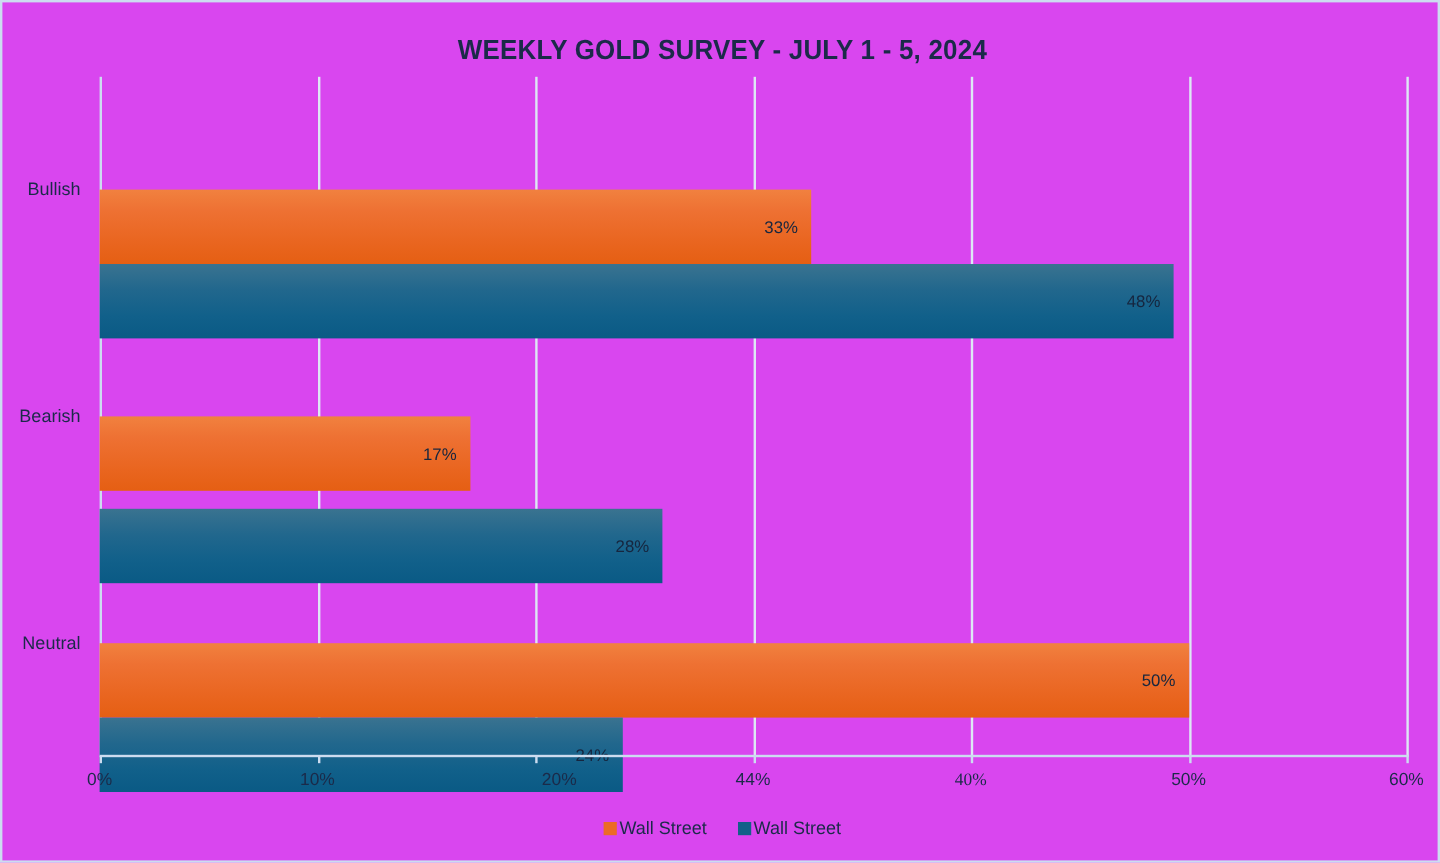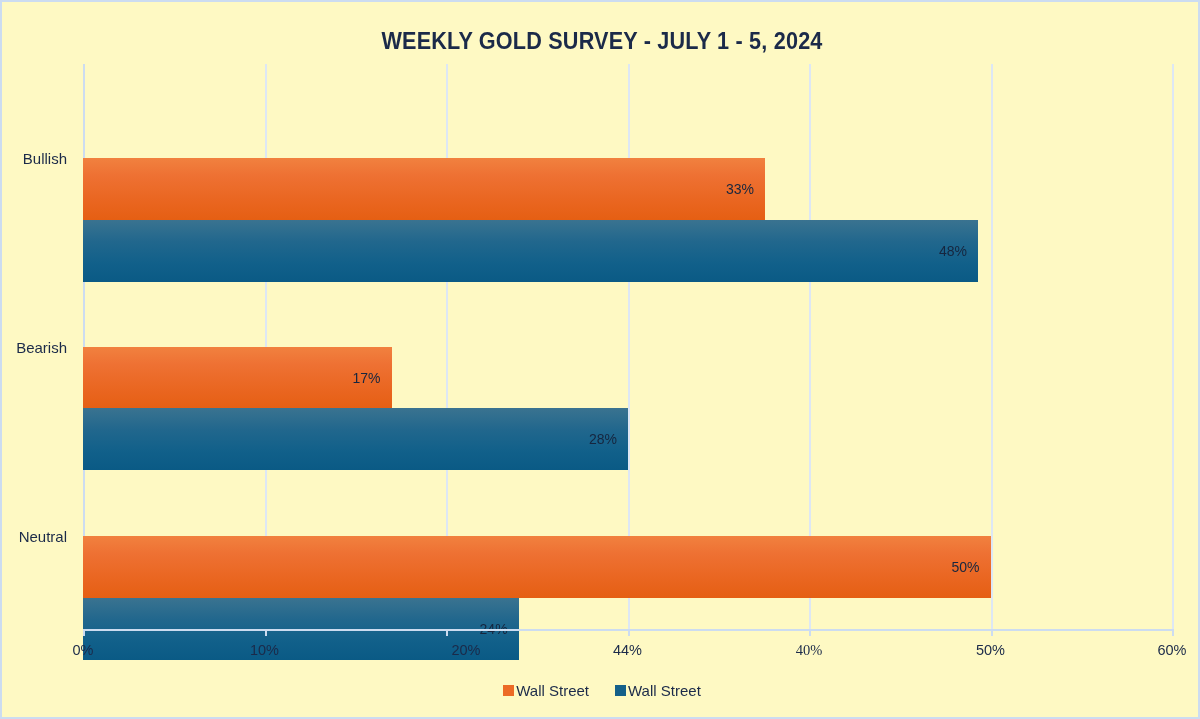--- a/index.html
+++ b/index.html
@@ -10,21 +10,21 @@
   body {
     font-family: "Liberation Sans", sans-serif;
   }
 
   
   #chart-canvas {
     position: relative;
     width: 1200px;
     height: 719px;
     box-sizing: border-box;
-    background: #fef9c3;
+    background: #d946ef;
     border: 2px solid #ccdcf0;
     overflow: hidden;
   }
 
   
   #chart-title {
     position: absolute;
     left: 0;
     top: 26px;
     width: 1200px;
@@ -157,30 +157,30 @@
   <div id="chart-title">WEEKLY GOLD SURVEY - JULY 1 - 5, 2024</div>
 
   <div id="plot-area">
       <div class="gridline axis-line" style="left: 0px;"></div>
       <div class="gridline" style="left: 181.5px;"></div>
       <div class="gridline" style="left: 363px;"></div>
       <div class="gridline" style="left: 544.5px;"></div>
       <div class="gridline" style="left: 726px;"></div>
       <div class="gridline" style="left: 907.5px;"></div>
       <div class="gridline" style="left: 1089px;"></div>
-      <div class="bar series-wall" style="top: 94.3333px; height: 62px; width: 682px;">
+      <div class="bar series-wall" style="top: 94.3333px; height: 62px; width: 593px;">
         <span class="bar-label">33%</span>
       </div>
       <div class="bar series-main" style="top: 156.333px; height: 62px; width: 895px;">
         <span class="bar-label">48%</span>
       </div>
       <div class="bar series-wall" style="top: 283px; height: 62px; width: 308.55px;">
         <span class="bar-label">17%</span>
       </div>
-      <div class="bar series-main" style="top: 344px; height: 62px; width: 545px;">
+      <div class="bar series-main" style="top: 360px; height: 62px; width: 469px;">
         <span class="bar-label">28%</span>
       </div>
       <div class="bar series-wall" style="top: 471.667px; height: 62px; width: 907.5px;">
         <span class="bar-label">50%</span>
       </div>
       <div class="bar series-main" style="top: 533.667px; height: 62px; width: 435.6px;">
         <span class="bar-label">24%</span>
       </div>
     </div>
 

